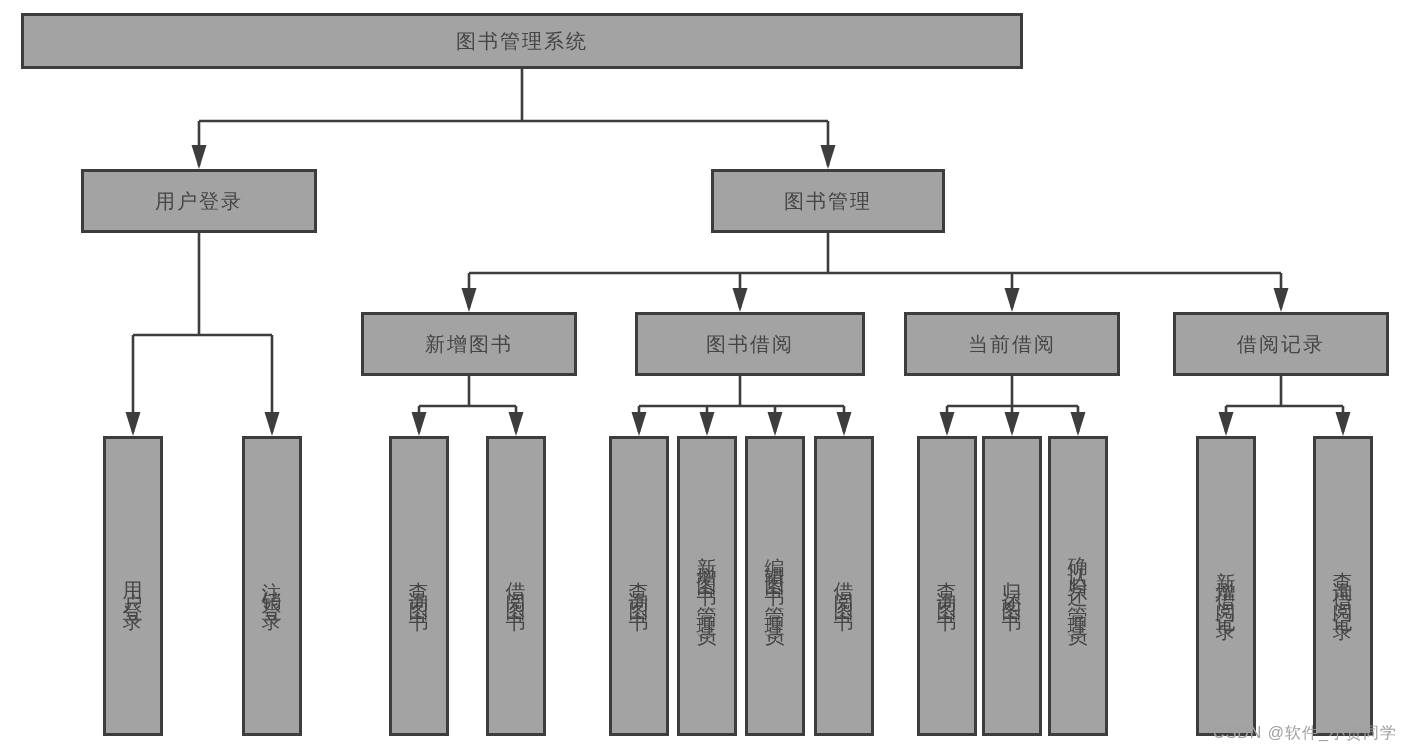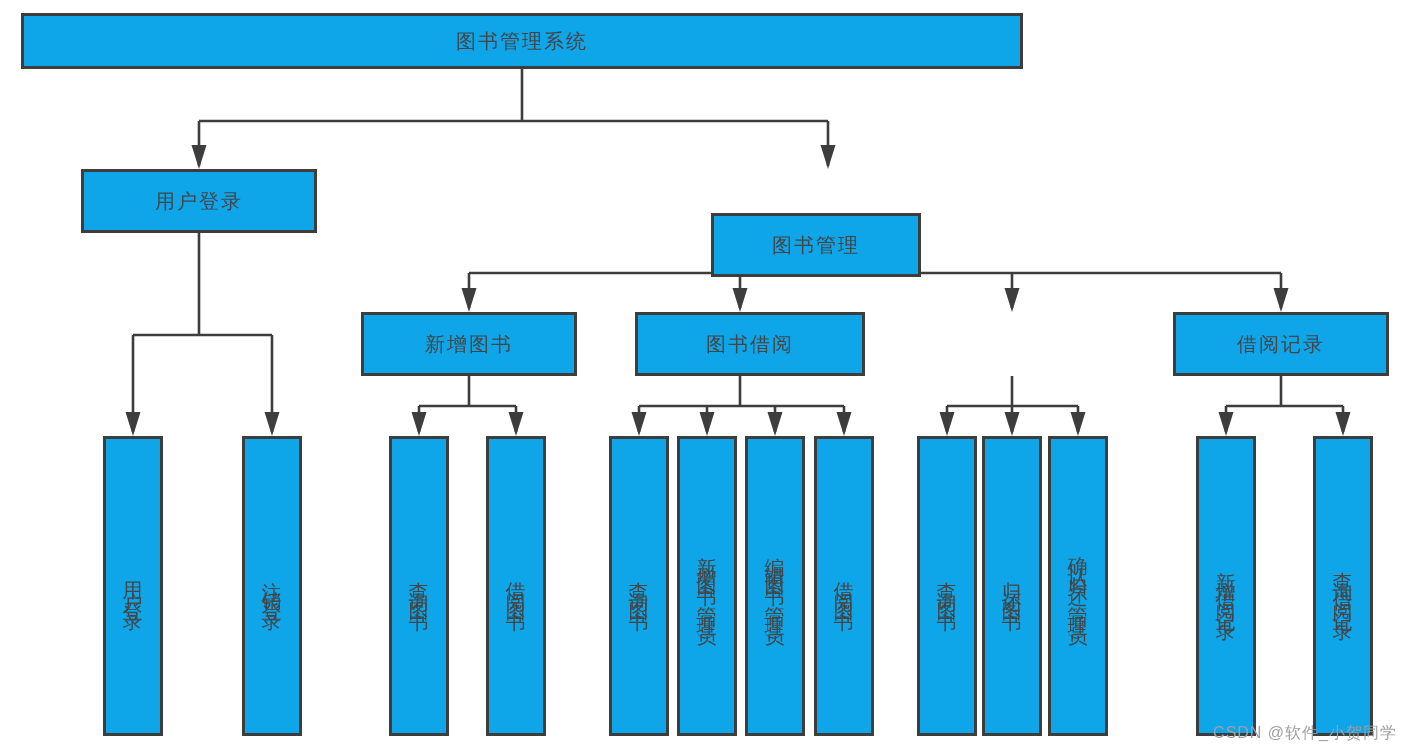--- a/index.html
+++ b/index.html
@@ -15,32 +15,32 @@
   svg.connectors {
     position: absolute;
     left: 0; top: 0;
     width: 1405px; height: 747px;
     color: var(--line, #3d3d3d);
   }
   .box {
     position: absolute;
     box-sizing: border-box;
     border: 3px solid var(--line, #3d3d3d);
-    background: #0ea5e9;
+    background: #a3a3a3;
     display: flex;
     align-items: center;
     justify-content: center;
     font-size: 20px;
     letter-spacing: 2px;
     color: var(--text, #454545);
   }
   .root { left: 21px; top: 13px; width: 1002px; height: 56px; }
   .lvl2 { height: 64px; top: 169px; }
   .b-user { left: 81px;  width: 236px; }
-  .b-book { left: 711px; width: 210px; margin-top: 44px; }
+  .b-book { left: 711px; width: 234px; }
   .lvl3 { height: 64px; top: 312px; }
   .b-newbook { left: 361px;  width: 216px; }
   .b-borrow  { left: 635px;  width: 230px; }
   .b-current { left: 904px;  width: 216px; }
   .b-record  { left: 1173px; width: 216px; font-family: Liberation Serif, serif; }
   .vbox {
     top: 436px;
     width: 60px;
     height: 300px;
     writing-mode: vertical-rl;
@@ -114,20 +114,21 @@
     <polygon fill="currentColor" stroke="none" points="1343,436 1335.5,412 1350.5,412"></polygon>
   </svg>
 
   <div class="box root">图书管理系统</div>
 
   <div class="box lvl2 b-user">用户登录</div>
   <div class="box lvl2 b-book">图书管理</div>
 
   <div class="box lvl3 b-newbook">新增图书</div>
   <div class="box lvl3 b-borrow">图书借阅</div>
+  <div class="box lvl3 b-current">当前借阅</div>
   <div class="box lvl3 b-record">借阅记录</div>
 
   <div class="box vbox v1">用户登录</div>
   <div class="box vbox v2">注销登录</div>
 
   <div class="box vbox v3">查询图书</div>
   <div class="box vbox v4">借阅图书</div>
 
   <div class="box vbox v5">查询图书</div>
   <div class="box vbox v6">新增图书（管理员）</div>

